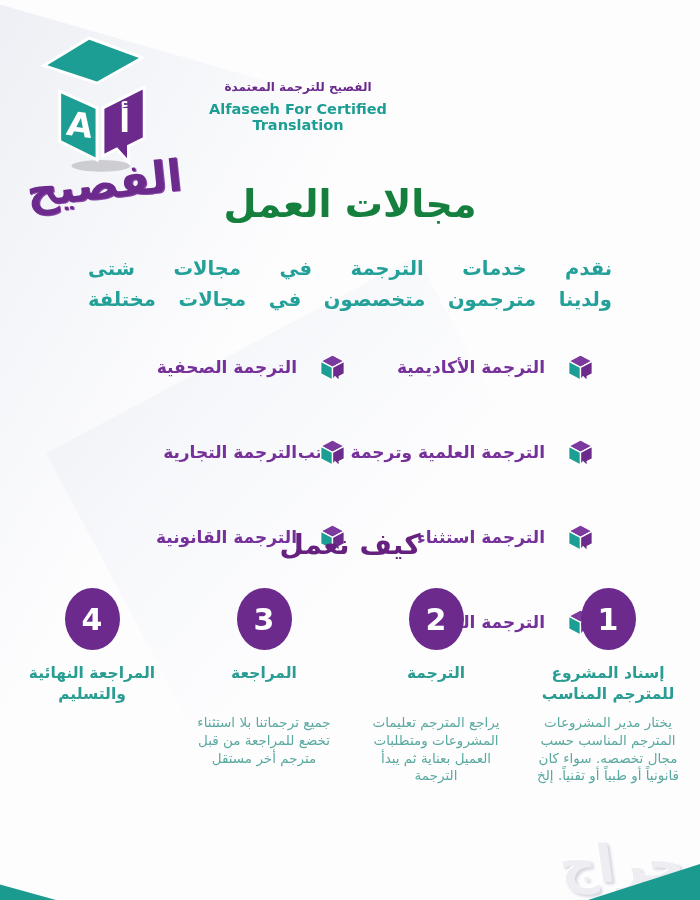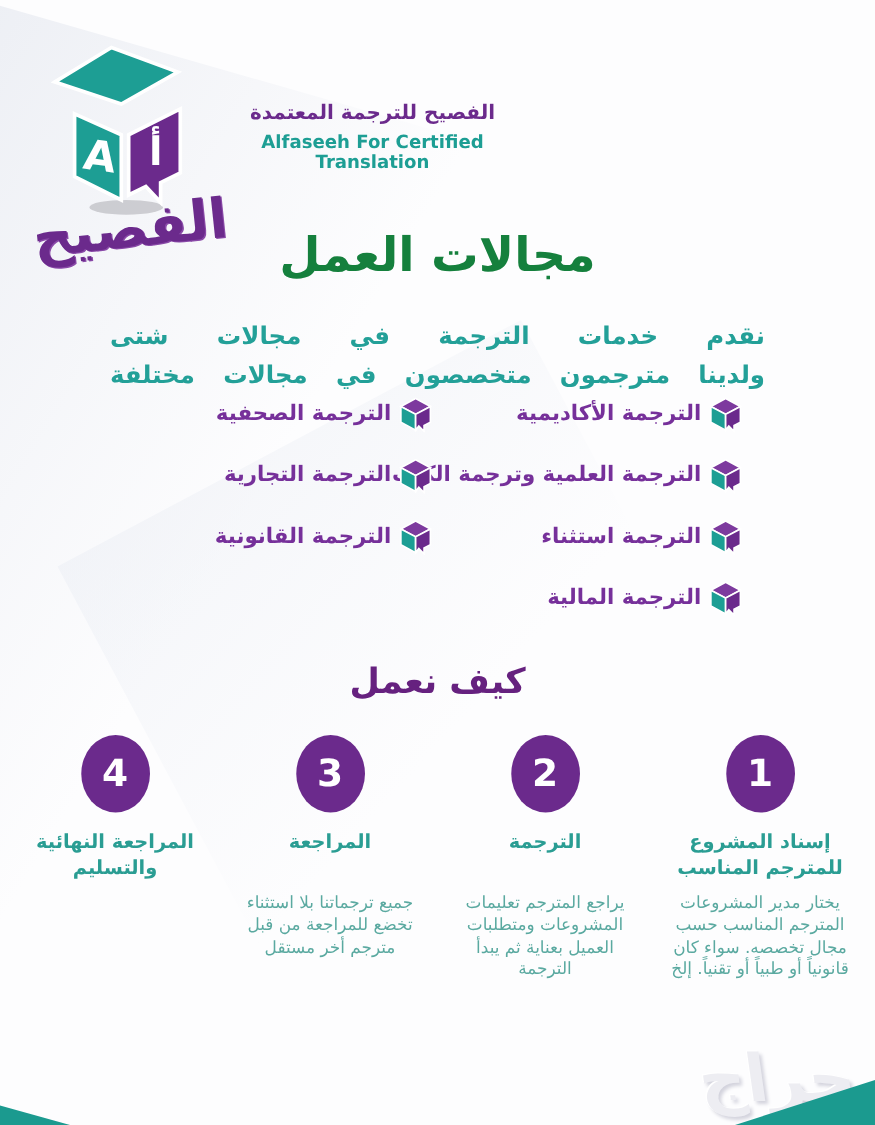--- a/index.html
+++ b/index.html
@@ -21,40 +21,40 @@
   }
 
   
   .logo { position:absolute; left:26px; top:22px; width:145px; text-align:center; direction:ltr; }
   .logo svg { display:block; margin:0 auto; }
   .logo-wordmark {
     margin-top:-14px; font-size:44px; font-weight:bold; color:#6b2a8c;
     transform:rotate(-6deg); letter-spacing:-2px; text-shadow:1px 1px 0 #8a4aa8;
   }
   .brand-text { position:absolute; left:178px; top:80px; width:240px; text-align:center; }
-  .brand-ar { color:#6b2a8c; font-size:16px; font-weight:bold; }
+  .brand-ar { color:#6b2a8c; font-size:12px; font-weight:bold; }
   .brand-en { color:#1d9e94; font-size:14.5px; margin-top:7px; font-weight:bold; }
 
   
   .fields-heading {
     position:absolute; top:182px; left:0; right:0; text-align:center;
     color:#15803d; font-size:38px; font-weight:bold;
   }
   .intro { position:absolute; top:239px; left:0; right:0;margin-top:14px; }
   .intro-line {
     width:524px; margin:0 auto; color:#23a098; font-size:19.5px; font-weight:bold;
     line-height:31px; text-align:justify; text-align-last:justify; white-space:nowrap;
   }
 
   .fields-list {
     position:absolute; top:317px; right:0; left:0;
     display:grid; grid-template-columns:248px auto; row-gap:21px;
     padding:0 106px 0 36px;
   }
-  .field-item { display:flex; align-items:center; gap:6px; height:28px; }
+  .field-item { display:flex; align-items:center; gap:22px; height:28px;margin-top:36px; }
   .field-label { color:#76309a; font-size:17px; font-weight:bold; white-space:nowrap; }
   .cube { width:27px; height:29px; flex:0 0 auto; }
 
   
   .process-heading {
     position:absolute; top:528px; left:0; right:0; text-align:center;
     color:#66217f; font-size:28px; font-weight:bold;
   }
   .steps {
     position:absolute; top:588px; left:10px; right:10px;

